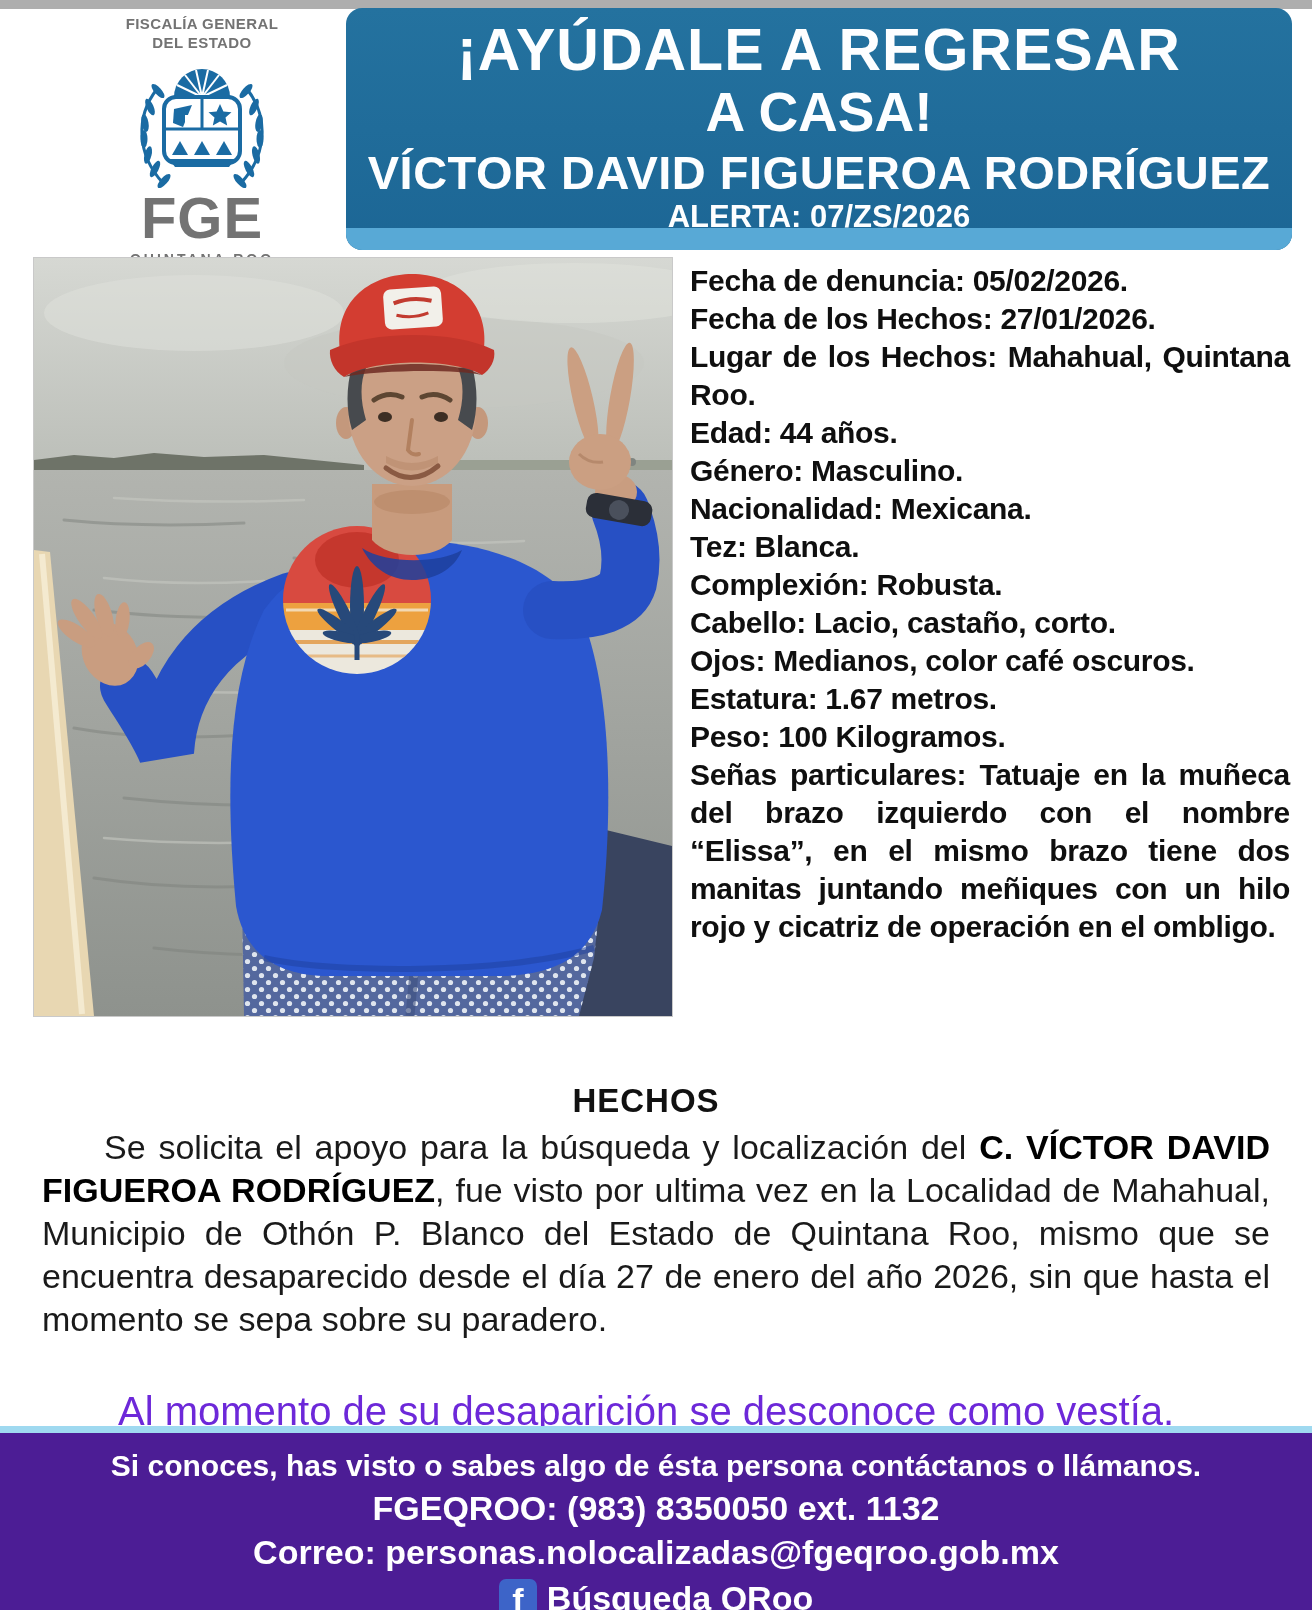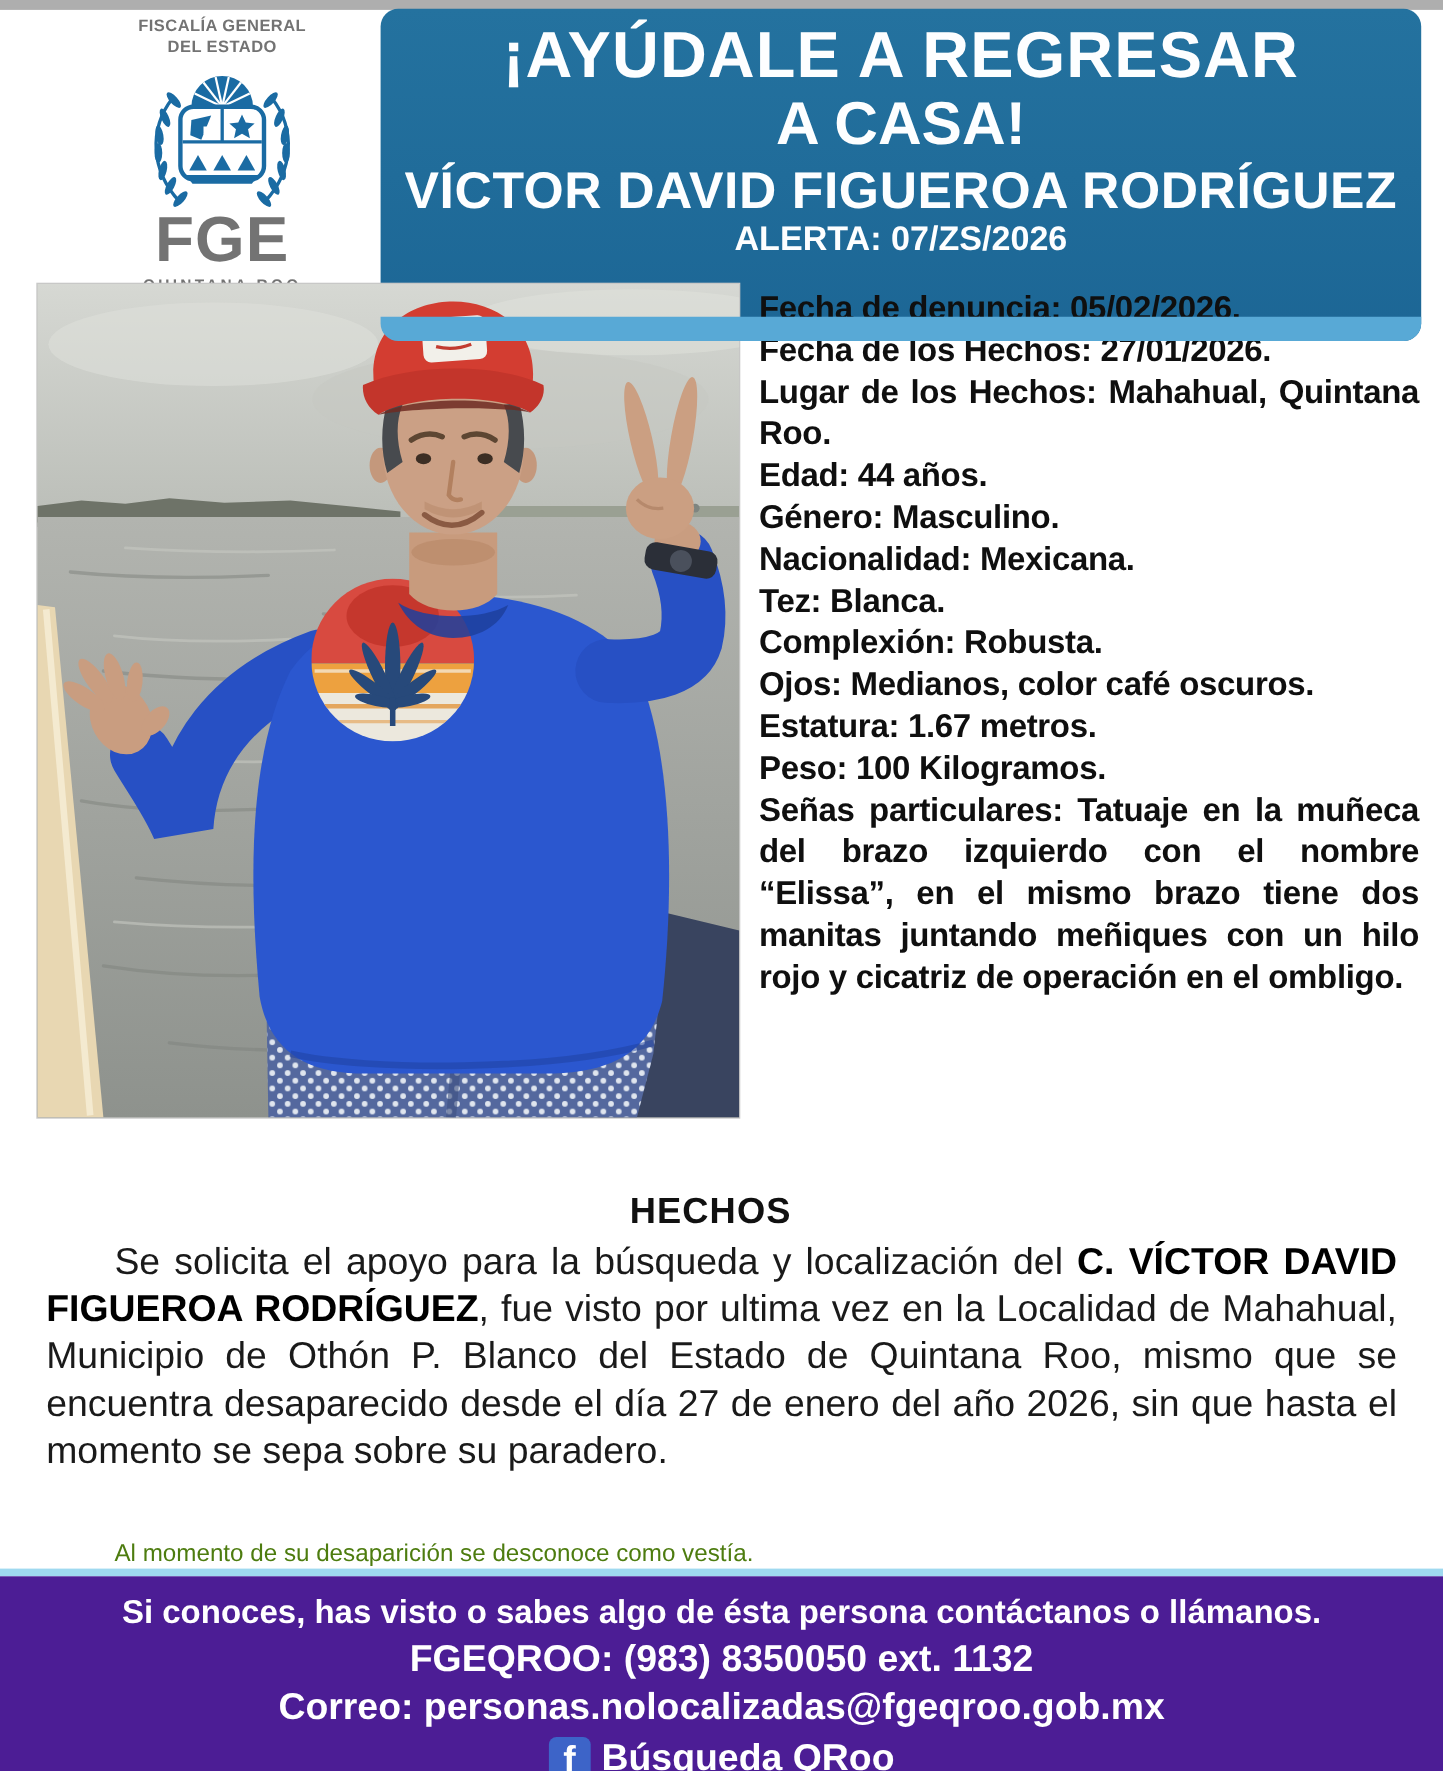--- a/index.html
+++ b/index.html
@@ -9,21 +9,21 @@
   .top-bar { position:absolute; top:0; left:0; width:1312px; height:9px; background:#aeaeae; }
 
   
   .logo { position:absolute; left:56px; top:14px; width:292px; text-align:center; color:#737373; }
   .logo-org { font-size:15px; font-weight:bold; line-height:19px; letter-spacing:.4px; }
   .emblem { display:block; margin:3px auto 0; }
   .logo-acronym { font-size:58px; font-weight:bold; line-height:54px; letter-spacing:1px; margin-top:-4px; }
   .logo-state { font-size:14px; font-weight:bold; letter-spacing:3px; margin-top:6px; }
 
   
-  .banner { position:absolute; left:346px; top:8px; width:946px; height:302px;
+  .banner { position:absolute; left:346px; top:8px; width:946px; height:242px;
             background:linear-gradient(#24729f,#1c6695); border-radius:16px; text-align:center;
             color:#fdfeff; padding-top:10px; }
   .banner-strip { position:absolute; bottom:0; left:0; right:0; height:22px; background:#58a9d6;
                   border-radius:0 0 16px 16px; z-index:1; }
   .banner-title1 { font-size:59px; font-weight:bold; line-height:64px; letter-spacing:1px; }
   .banner-title2 { font-size:55px; font-weight:bold; line-height:60px; }
   .banner-name   { font-size:47px; font-weight:bold; line-height:52px; margin-top:5px; letter-spacing:.5px; }
   .banner-alert  { position:relative; z-index:2; font-size:31px; font-weight:bold; line-height:34px; margin-top:1px; }
 
   
@@ -34,22 +34,22 @@
   .details { position:absolute; left:690px; top:262px; width:600px; }
   .details p { font-size:30px; font-weight:bold; line-height:38px; text-align:justify;
                color:#0f0f0f; letter-spacing:-.3px; }
 
   
   .hechos-title { position:absolute; top:1082px; left:0; width:1292px; text-align:center;
                   font-size:33px; font-weight:bold; letter-spacing:1px; color:#111; }
   .hechos-p1 { position:absolute; top:1126px; left:42px; width:1228px; font-size:34px;
                line-height:43px; text-align:justify; text-indent:62px; color:#1a1a1a; }
   .hechos-p1 strong { font-weight:bold; color:#000; }
-  .hechos-p2 { position:absolute; top:1390px; left:42px; width:1228px; font-size:22px;
-               line-height:43px; text-indent:62px; color:#4d7c0f; }
+  .hechos-p2 { position:absolute; top:1390px; left:56px; width:1228px; font-size:40px;
+               line-height:43px; text-indent:62px; color:#6d28d9; }
 
   
   .footer-sep { position:absolute; top:1426px; left:0; width:1312px; height:7px; background:#9fd9f0; }
   .footer { position:absolute; top:1433px; left:0; width:1312px; height:177px; background:#4c1d95;
             display:flex; flex-direction:column; align-items:center; padding-top:13px; color:#ffffff; }
   .f1 { font-size:30px; font-weight:bold; line-height:40px; }
   .f2 { font-size:34px; font-weight:bold; line-height:44px; }
   .f3 { font-size:34px; font-weight:bold; line-height:44px; }
   .f4 { display:flex; align-items:center; gap:10px; font-size:34px; font-weight:bold; line-height:44px; margin-top:2px; }
   .fb { display:flex; align-items:flex-end; justify-content:center; width:38px; height:38px;
@@ -268,20 +268,21 @@
 
   <section class="details">
       <p>Fecha de denuncia: 05/02/2026.</p>
       <p>Fecha de los Hechos: 27/01/2026.</p>
       <p>Lugar de los Hechos: Mahahual, Quintana Roo.</p>
       <p>Edad: 44 años.</p>
       <p>Género: Masculino.</p>
       <p>Nacionalidad: Mexicana.</p>
       <p>Tez: Blanca.</p>
       <p>Complexión: Robusta.</p>
+      <p>Cabello: Lacio, castaño, corto.</p>
       <p>Ojos: Medianos, color café oscuros.</p>
       <p>Estatura: 1.67 metros.</p>
       <p>Peso: 100 Kilogramos.</p>
       <p>Señas particulares: Tatuaje en la muñeca del brazo izquierdo con el nombre “Elissa”, en el mismo brazo tiene dos manitas juntando meñiques con un hilo rojo y cicatriz de operación en el ombligo.</p>
     </section>
 
   <h2 class="hechos-title">HECHOS</h2>
   <p class="hechos-p1"><span>Se solicita el apoyo para la búsqueda y localización del </span><strong>C. VÍCTOR DAVID FIGUEROA RODRÍGUEZ</strong><span>, fue visto por ultima vez en la Localidad de Mahahual, Municipio de Othón P. Blanco del Estado de Quintana Roo, mismo que se encuentra desaparecido desde el día 27 de enero del año 2026, sin que hasta el momento se sepa sobre su paradero.</span></p>
   <p class="hechos-p2">Al momento de su desaparición se desconoce como vestía.</p>
 

